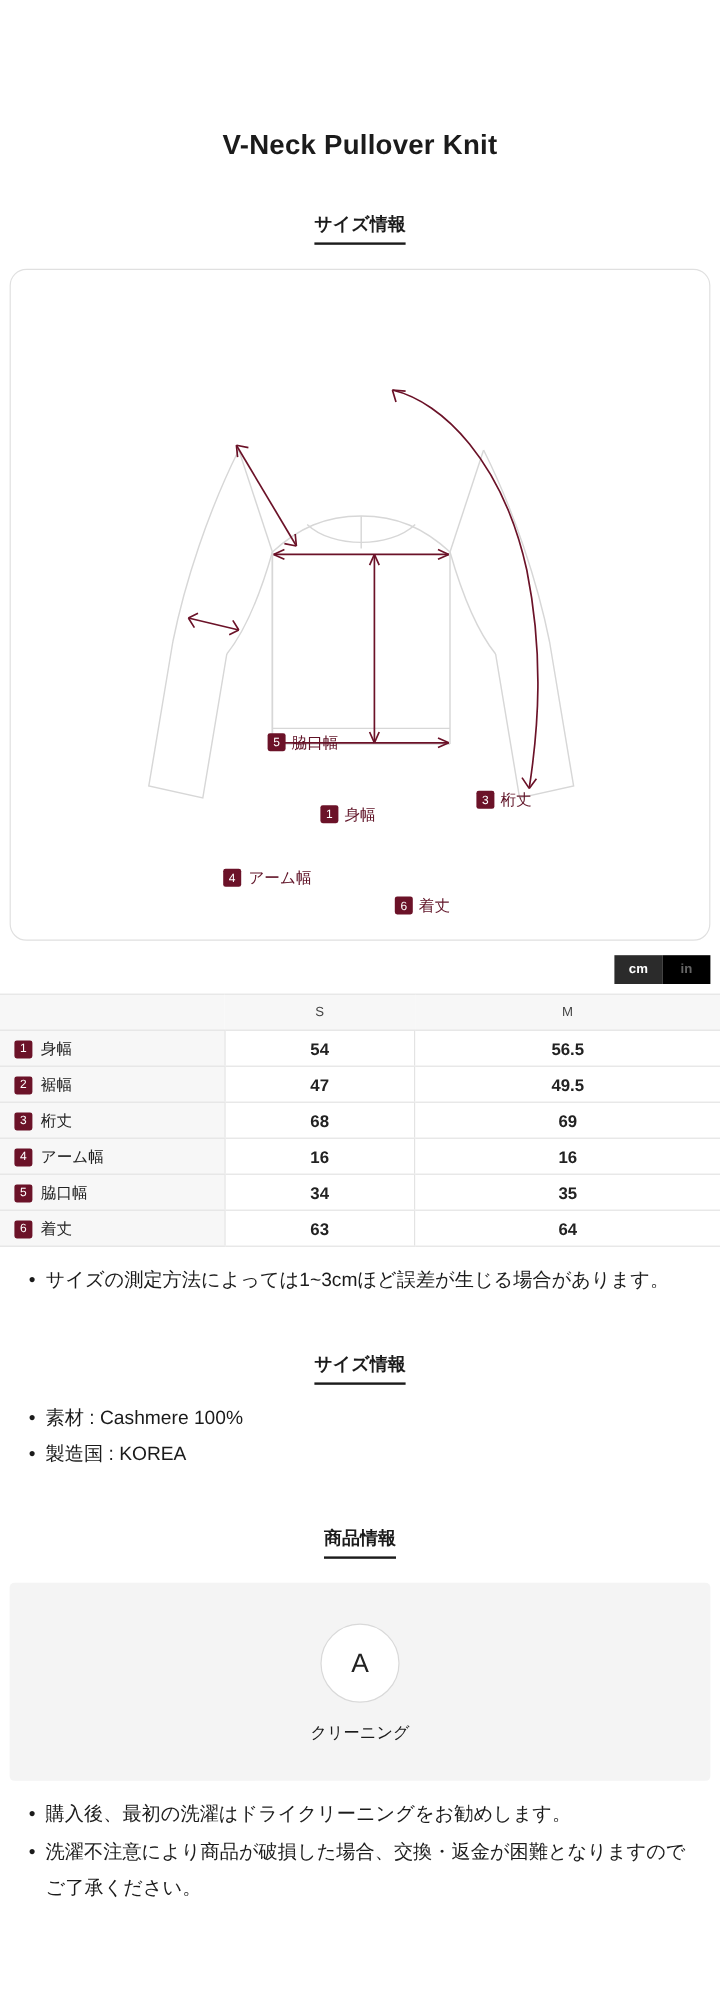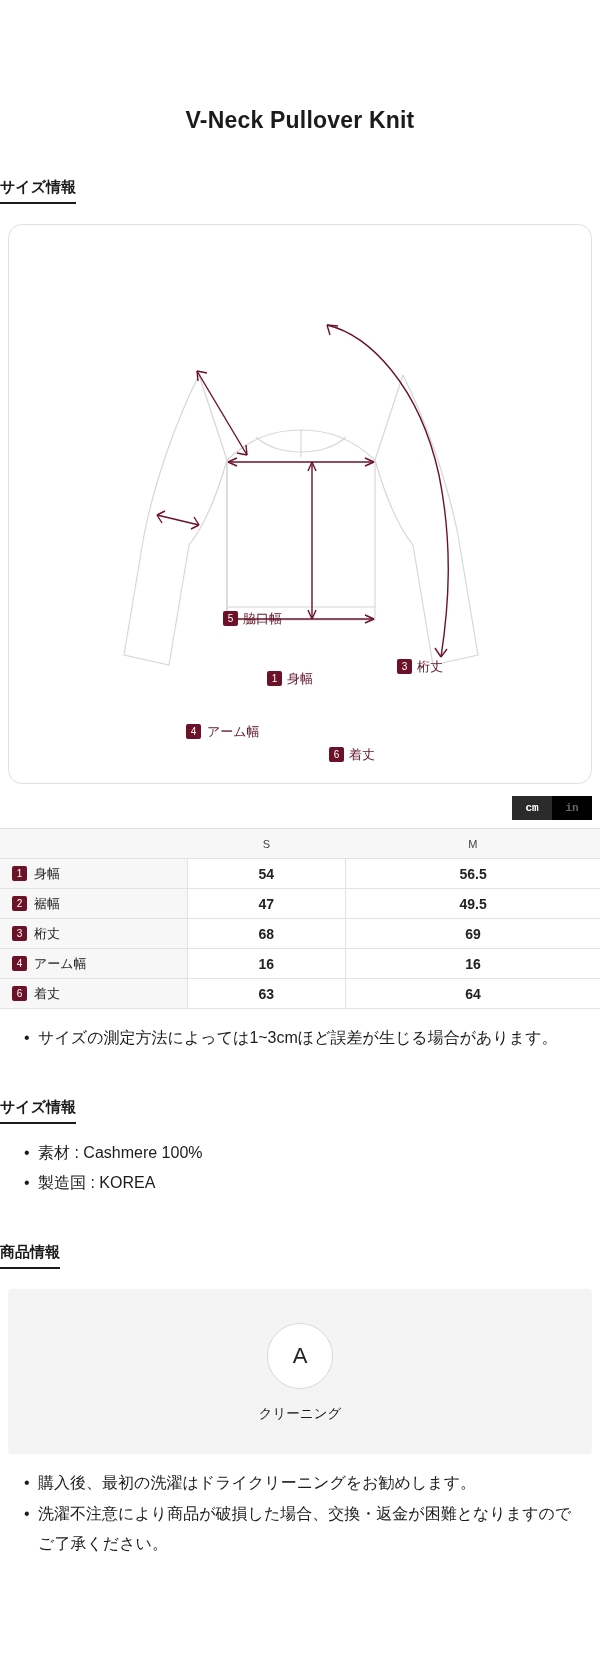--- a/index.html
+++ b/index.html
@@ -19,21 +19,21 @@
   }
   .title {
     text-align: center;
     font-size: 23px;
     font-weight: bold;
     letter-spacing: .2px;
     padding-top: 92px;
     color: #1b1b1b;
   }
   .section-heading {
-    text-align: left;
+    text-align: center;
     font-size: 15px;
     font-weight: bold;
     color: #1b1b1b;
     margin-top: 44px;
     font-family: Liberation Serif, serif;
   }
   .section-heading span {
     display: inline-block;
     padding-bottom: 5px;
     border-bottom: 2px solid #1b1b1b;
@@ -43,21 +43,20 @@
     border: 1px solid #e0e0e0;
     border-radius: 14px;
     height: 560px;
     position: relative;
   }
   .diagram-box svg { display: block; }
   .unit-toggle {
     display: flex;
     justify-content: flex-end;
     margin: 12px 8px 8px 0;
-    font-family: Liberation Mono, monospace;
   }
   .unit-btn {
     width: 40px;
     height: 24px;
     font-size: 11px;
     font-weight: bold;
     display: flex;
     align-items: center;
     justify-content: center;
     border: none;
@@ -325,20 +324,27 @@
       </tr>
       <tr>
         <td class="label-cell">
           <span class="num-badge">4</span><span>アーム幅</span>
         </td>
         <td class="val">16</td>
         <td class="val">16</td>
       </tr>
       <tr>
         <td class="label-cell">
+          <span class="num-badge">5</span><span>脇口幅</span>
+        </td>
+        <td class="val">34</td>
+        <td class="val">35</td>
+      </tr>
+      <tr>
+        <td class="label-cell">
           <span class="num-badge">6</span><span>着丈</span>
         </td>
         <td class="val">63</td>
         <td class="val">64</td>
       </tr>
     </tbody>
   </table>
 
   <ul class="notes">
     <li>サイズの測定方法によっては1~3cmほど誤差が生じる場合があります。</li>

